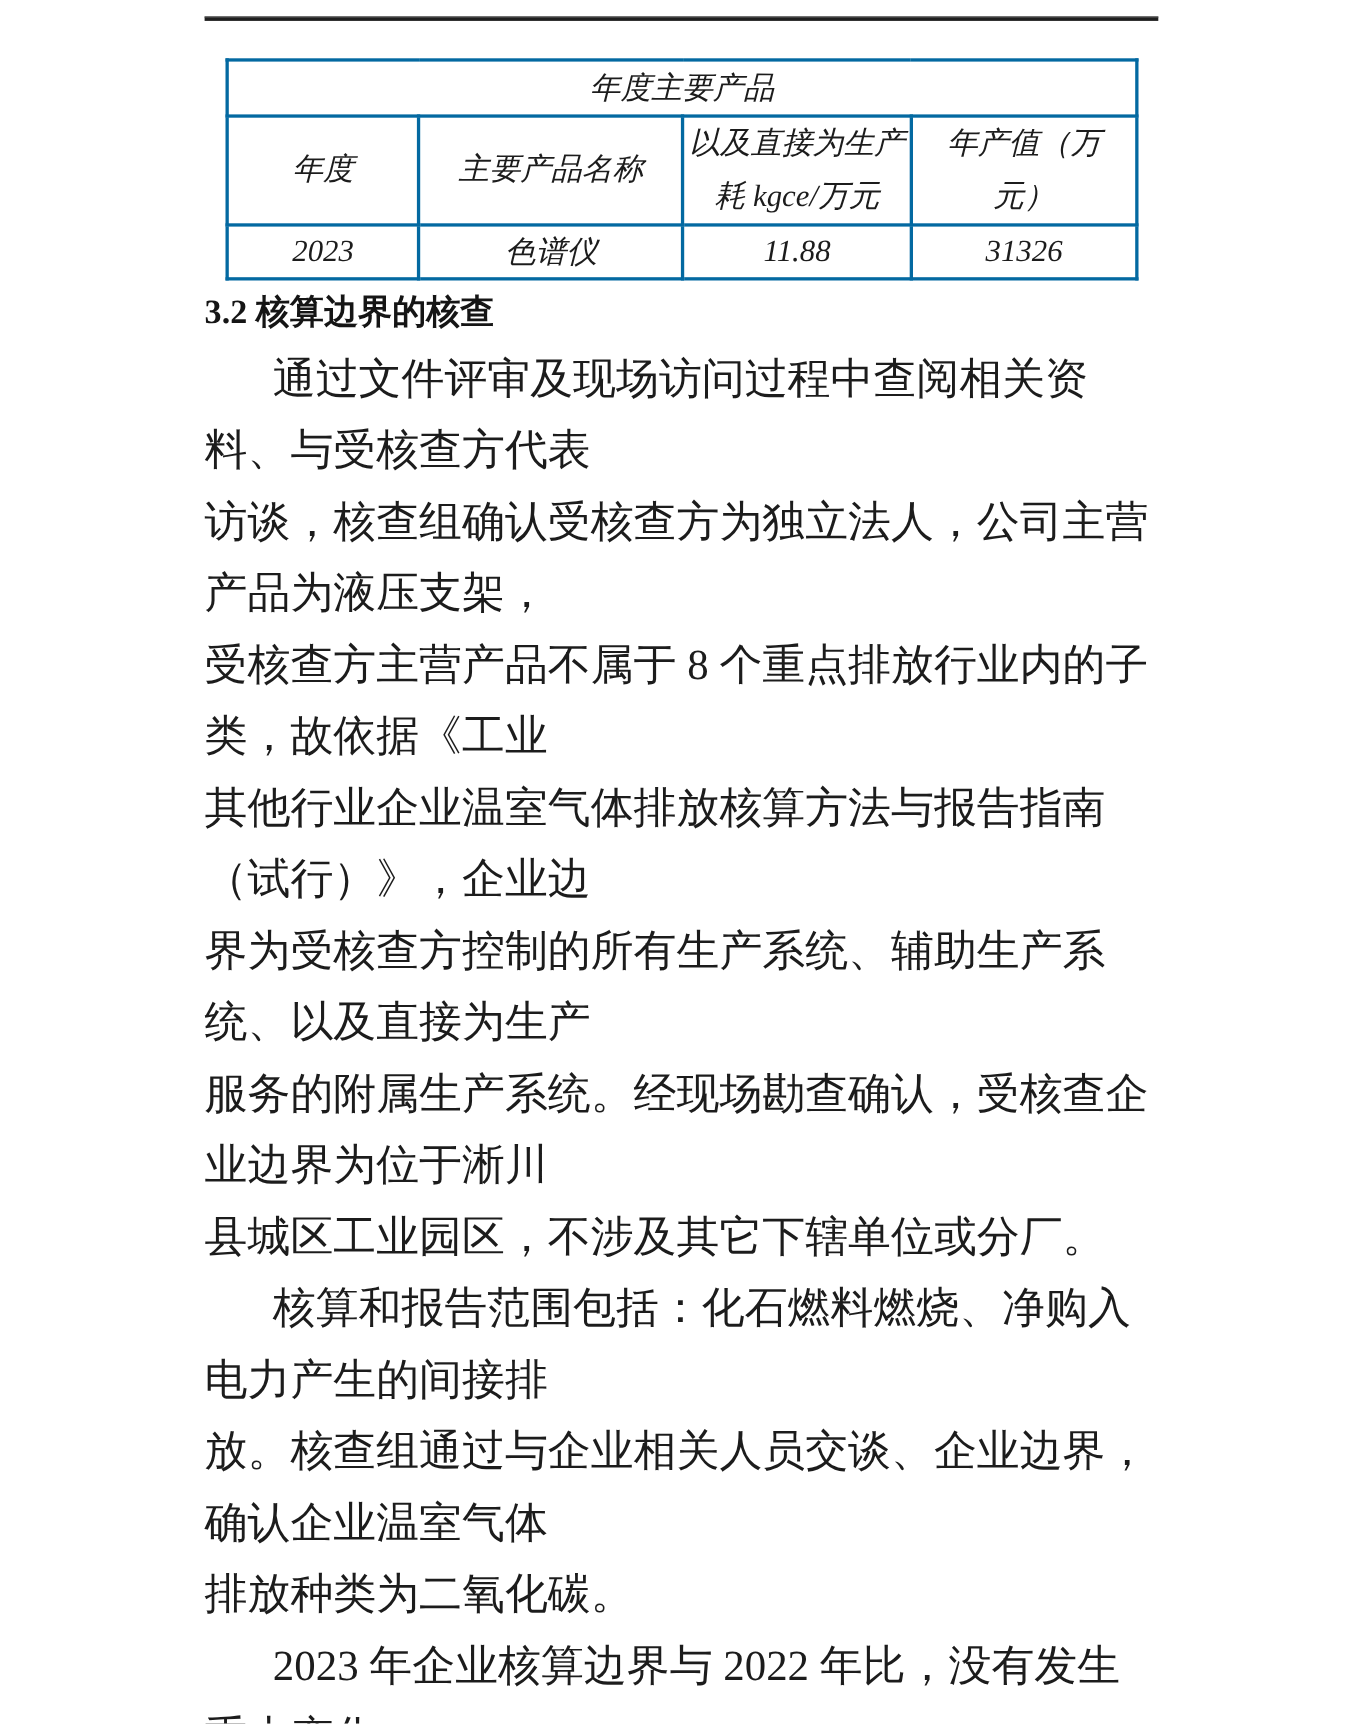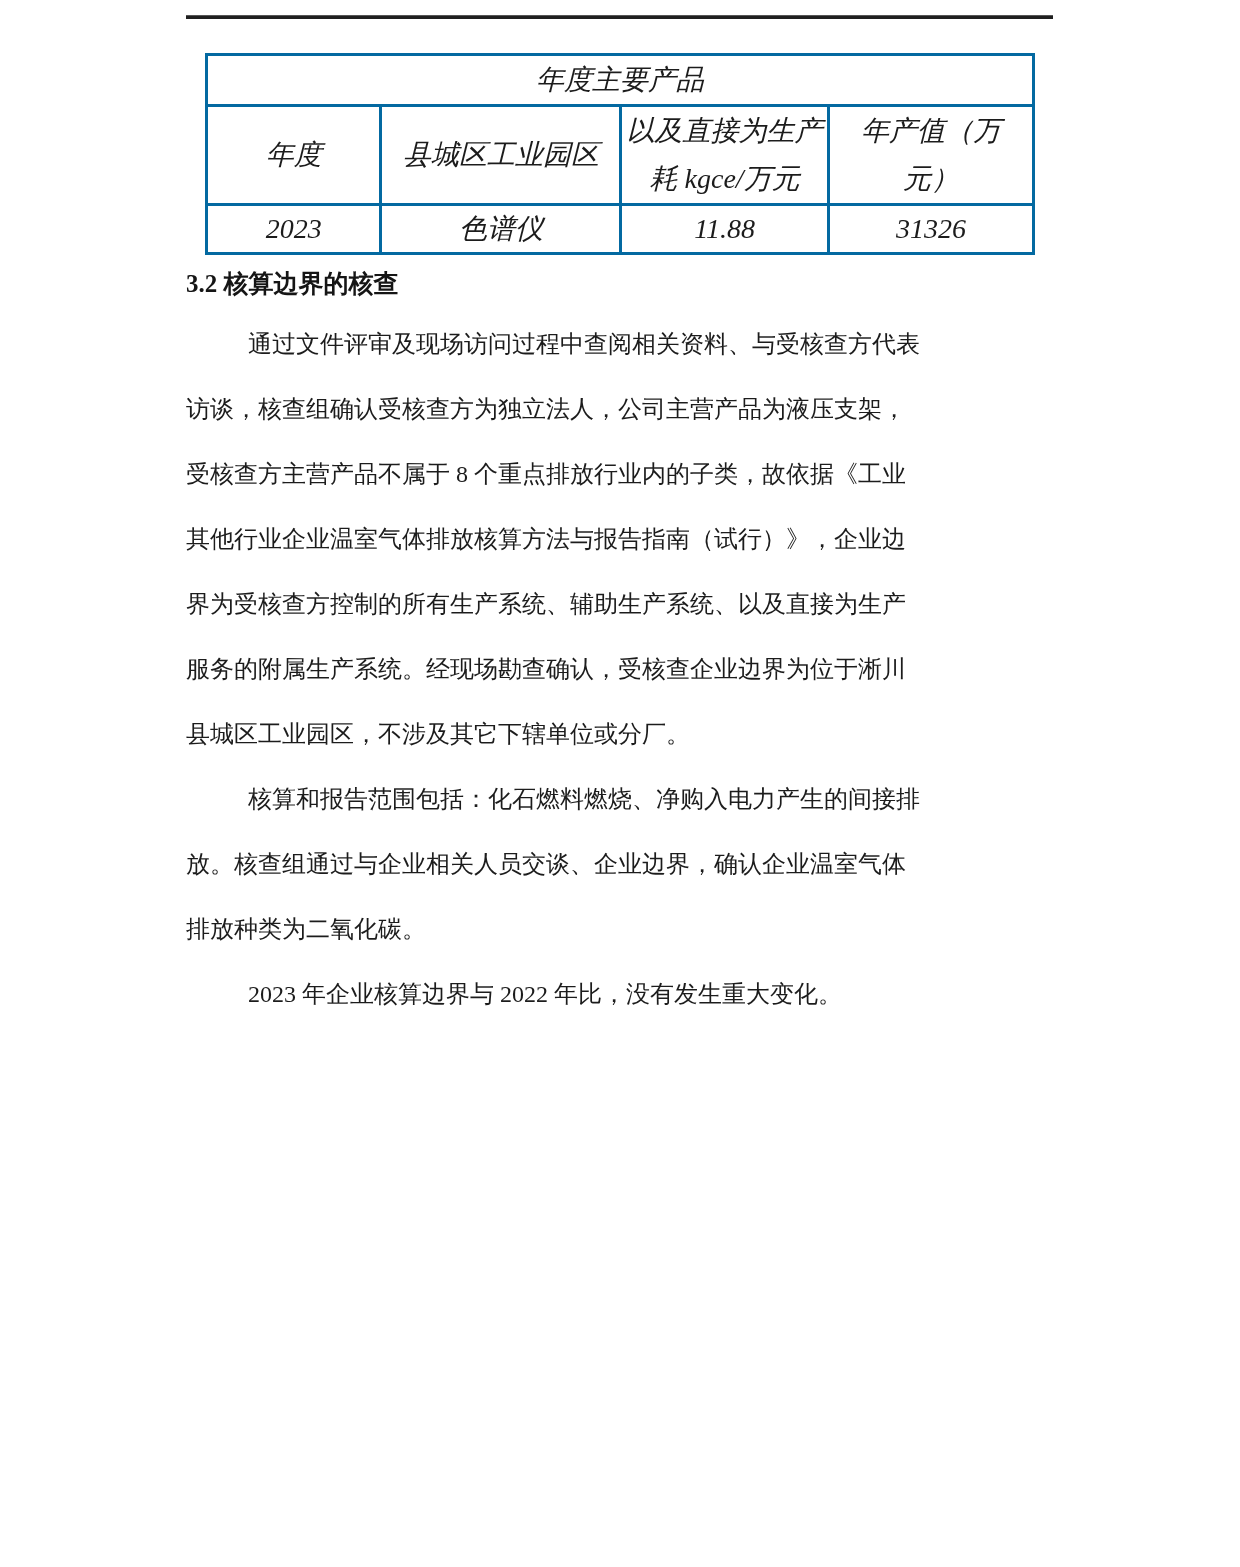--- a/index.html
+++ b/index.html
@@ -26,25 +26,25 @@
     padding:0 4px;overflow:hidden;font-style:italic;
   }
   table.product-table{border:3px solid #000;}
   tr.row-title td{height:48px;}
   tr.row-headers td{height:96px;line-height:48px;white-space:pre-line;}
   tr.row-data td{height:46px;}
   .content{
     position:absolute;left:186px;top:262px;width:868px;
   }
   .h-level2,.h-level3{
-    font-size:25px;line-height:44px;font-weight:bold;margin:0;color:#151515;
+    font-size:31px;line-height:44px;font-weight:bold;margin:0;color:#151515;
   }
   .h-321{margin-top:26px;}
   p.body-par{
-    font-size:24px;line-height:65px;margin:0;
+    font-size:39px;line-height:65px;margin:0;
     white-space:pre-line;text-indent:62px;
     word-break:break-all;color:#1c1c1c;
   }
   p.par-1{margin-top:6px;}
 </style>
 </head>
 <body>
 
 <div class="page">
 
@@ -56,21 +56,21 @@
       <col style="width:29.0%">
       <col style="width:25.1%">
       <col style="width:24.8%">
     </colgroup>
     <tbody>
       <tr class="row-title">
         <td colspan="4">年度主要产品</td>
       </tr>
       <tr class="row-headers">
         <td>年度</td>
-        <td>县城区工业园区</td>
+        <td>主要产品名称</td>
         <td>以及直接为生产
 耗 kgce/万元</td>
         <td>年产值（万元）</td>
       </tr>
       <tr class="row-data">
         <td>2023</td>
         <td>色谱仪</td>
         <td>11.88</td>
         <td>31326</td>
       </tr>

